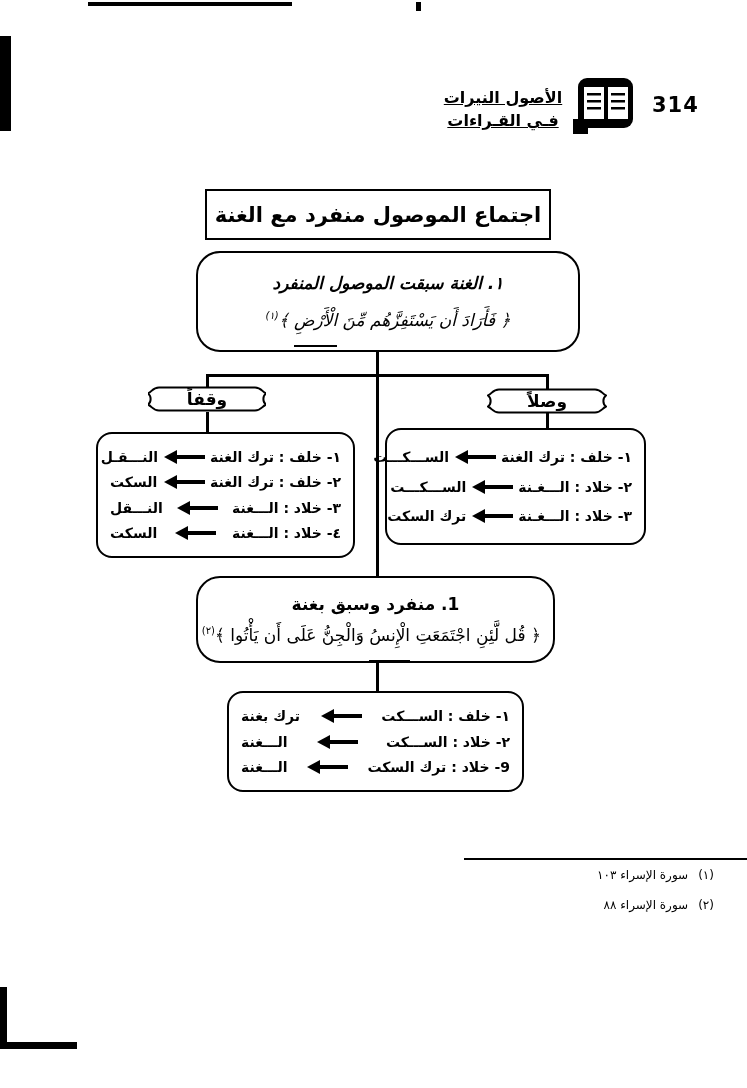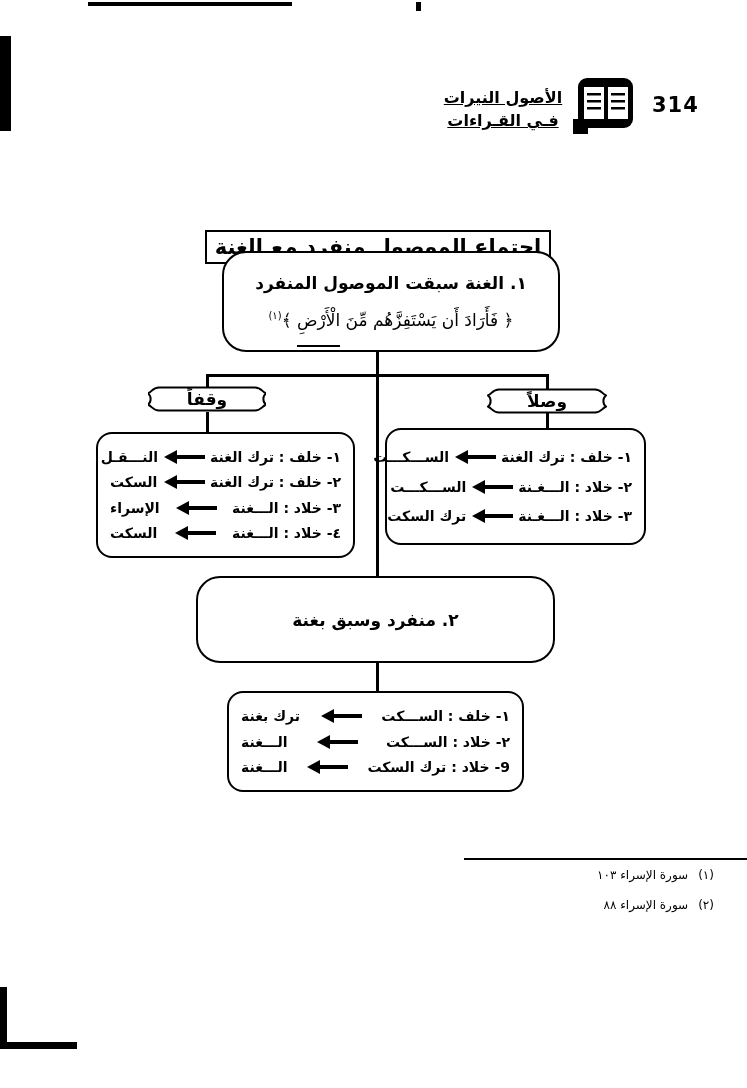--- a/index.html
+++ b/index.html
@@ -75,25 +75,25 @@
       <rect x="41" y="23" width="14" height="2.5" fill="#000"></rect>
       <rect x="41" y="30" width="14" height="2.5" fill="#000"></rect>
     </svg>
   </div>
 
   <div class="header-title" style="left:440px;top:86px;width:126px;text-decoration:underline;">
     <div>الأصول النيرات</div>
     <div>فـي القـراءات</div>
   </div>
 
-  <div class="title-box" style="left:205px;top:189px;width:346px;height:34px;margin-top:41px;">
+  <div class="title-box" style="left:205px;top:189px;width:346px;height:51px;">
     <span>اجتماع الموصول منفرد مع الغنة</span>
   </div>
 
-  <div class="frame round-big" style="left:222px;top:251px;width:338px;height:101px;">
+  <div class="frame round-big" style="left:196px;top:251px;width:384px;height:101px;font-style:italic;">
     <div class="section-inner">
       <div class="section-heading">١. الغنة سبقت الموصول المنفرد</div>
       <div class="verse">
         <span>﴿ فَأَرَادَ أَن يَسْتَفِزَّهُم مِّنَ </span><span class="emph">الْأَرْضِ</span><span> ﴾</span><sup>(١)</sup>
       </div>
     </div>
   </div>
 
   <div class="line" style="left:376px;top:352px;width:3px;height:226px;"></div>
   <div class="line" style="left:206px;top:374px;width:342px;height:3px;"></div>
@@ -124,21 +124,21 @@
         <span class="result">النـــقـل</span>
       </div>
       <div class="row">
         <span class="lead">٢- خلف : ترك الغنة</span>
         <span class="arrow"></span>
         <span class="result">السكت</span>
       </div>
       <div class="row">
         <span class="lead">٣- خلاد : الـــغنة</span>
         <span class="arrow"></span>
-        <span class="result">الإسراء</span>
+        <span class="result">النـــقل</span>
       </div>
       <div class="row">
         <span class="lead">٤- خلاد : الـــغنة</span>
         <span class="arrow"></span>
         <span class="result">السكت</span>
       </div>
     </div>
   </div>
 
   <div class="frame round-mid" style="left:385px;top:428px;width:261px;height:117px;">
@@ -156,21 +156,24 @@
       <div class="row">
         <span class="lead">٣- خلاد : الـــغـنة</span>
         <span class="arrow"></span>
         <span class="result">ترك السكت</span>
       </div>
     </div>
   </div>
 
   <div class="frame round-big" style="left:196px;top:576px;width:359px;height:87px;">
     <div class="section-inner">
-      <div class="section-heading">٢. منفرد وسبق بغنة</div>
+      <div class="section-heading">1. منفرد وسبق بغنة</div>
+      <div class="verse">
+        <span>﴿ قُل لَّئِنِ اجْتَمَعَتِ </span><span class="emph">الْإِنسُ</span><span> وَالْجِنُّ عَلَى أَن يَأْتُوا ﴾</span><sup>(٢)</sup>
+      </div>
     </div>
   </div>
 
   <div class="line" style="left:376px;top:663px;width:3px;height:29px;"></div>
 
   <div class="frame round-mid" style="left:227px;top:691px;width:297px;height:101px;">
     <div class="rows">
       <div class="row">
         <span class="lead">١- خلف : الســـكت</span>
         <span class="arrow"></span>

